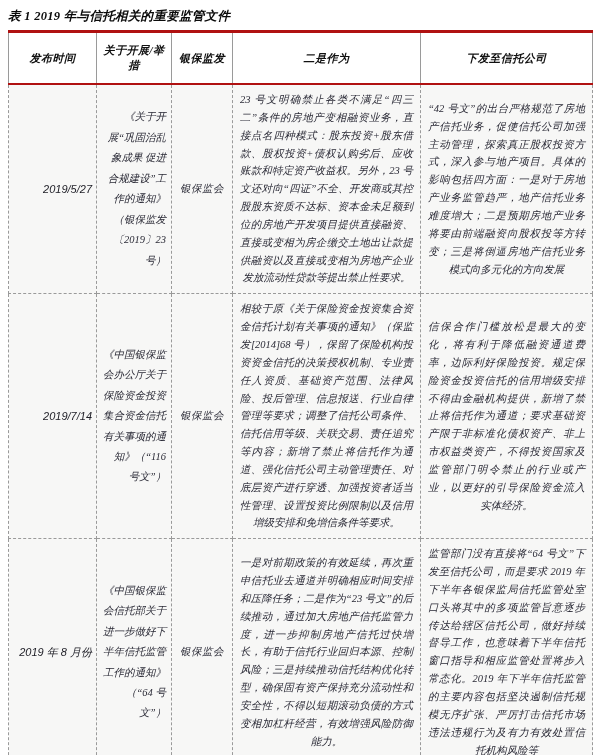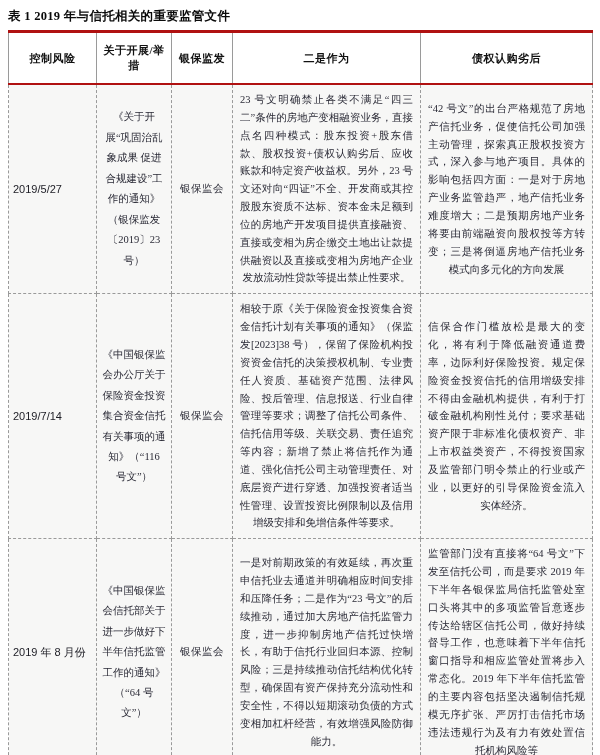--- a/index.html
+++ b/index.html
@@ -1,21 +1,21 @@
 <!DOCTYPE html>
 <html><head>
 <meta charset="utf-8">
 <style>
   html,body{margin:0;padding:0;background:#ffffff;}
   body{
     width:600px;height:755px;overflow:hidden;
     font-family:"Liberation Serif","DejaVu Serif",serif;
     color:#262630;
   }
-  .page{box-sizing:border-box;width:504px;height:755px;padding:5px 8px 0 8px;}
+  .page{box-sizing:border-box;width:504px;height:755px;padding:5px 8px 0 8px;font-style:italic;}
   .table-title{
     font-size:12.5px;font-weight:bold;color:#0a0a0a;
     margin:3px 0 5px 0;letter-spacing:.3px;
   }
   table.reg-table{
     width:584px;border-collapse:collapse;table-layout:fixed;
   }
   col.c-date{width:88px;}
   col.c-doc{width:75px;}
   col.c-dept{width:61px;}
@@ -36,26 +36,26 @@
     border-left:1px dashed #9a9a9a;
     border-right:1px dashed #9a9a9a;
     border-bottom:1px dashed #9a9a9a;
     vertical-align:middle;
     font-size:10.5px;
     color:#2a2a36;
   }
   tbody tr:last-child td{border-bottom:3px solid #b01111;}
 
   td.cell-date{
-    text-align:left;
+    text-align:right;
     font-family:"Liberation Sans","DejaVu Sans",sans-serif;
     font-size:11px;line-height:1.7;padding:2px 4px;color:#1c1c24;
   }
   td.cell-doc{
-    text-align:center;line-height:1.95;padding:4px 5px;
+    text-align:right;line-height:1.95;padding:4px 5px;
   }
   td.cell-dept{
     text-align:center;letter-spacing:.5px;margin-top:34px;
   }
   td.cell-text{
     text-align:justify;text-align-last:center;
     line-height:1.7;padding:6px 7px;
   }
 </style>
 </head>
@@ -68,41 +68,41 @@
   <table class="reg-table">
     <colgroup>
       <col class="c-date">
         <col class="c-doc">
         <col class="c-dept">
         <col class="c-content">
         <col class="c-impact">
     </colgroup>
     <thead>
       <tr>
-        <th>控制风险</th>
+        <th>发布时间</th>
         <th>关于开展/举措</th>
         <th>银保监发</th>
         <th>二是作为</th>
-        <th>债权认购劣后</th>
+        <th>下发至信托公司</th>
       </tr>
     </thead>
     <tbody>
       <tr>
         <td class="cell-date">2019/5/27</td>
         <td class="cell-doc">《关于开展“巩固治乱象成果 促进合规建设”工作的通知》（银保监发〔2019〕23号）</td>
         <td class="cell-dept">银保监会</td>
         <td class="cell-text">23 号文明确禁止各类不满足“四三二”条件的房地产变相融资业务，直接点名四种模式：股东投资+股东借款、股权投资+债权认购劣后、应收账款和特定资产收益权。另外，23 号文还对向“四证”不全、开发商或其控股股东资质不达标、资本金未足额到位的房地产开发项目提供直接融资、直接或变相为房企缴交土地出让款提供融资以及直接或变相为房地产企业发放流动性贷款等提出禁止性要求。</td>
         <td class="cell-text">“42 号文”的出台严格规范了房地产信托业务，促使信托公司加强主动管理，探索真正股权投资方式，深入参与地产项目。具体的影响包括四方面：一是对于房地产业务监管趋严，地产信托业务难度增大；二是预期房地产业务将要由前端融资向股权投等方转变；三是将倒逼房地产信托业务模式向多元化的方向发展</td>
       </tr>
       <tr>
         <td class="cell-date">2019/7/14</td>
         <td class="cell-doc">《中国银保监会办公厅关于保险资金投资集合资金信托有关事项的通知》（“116 号文”）</td>
         <td class="cell-dept">银保监会</td>
-        <td class="cell-text">相较于原《关于保险资金投资集合资金信托计划有关事项的通知》（保监发[2023]38 号），保留了保险机构投资资金信托的决策授权机制、专业责任人资质、基础资产范围、法律风险、投后管理、信息报送、行业自律管理等要求；调整了信托公司条件、信托信用等级、关联交易、责任追究等内容；新增了禁止将信托作为通道、强化信托公司主动管理责任、对底层资产进行穿透、加强投资者适当性管理、设置投资比例限制以及信用增级安排和免增信条件等要求。</td>
-        <td class="cell-text">信保合作门槛放松是最大的变化，将有利于降低融资通道费率，边际利好保险投资。规定保险资金投资信托的信用增级安排不得由金融机构提供，有利于打破金融机构刚性兑付；要求基础资产限于非标准化债权资产、非上市权益类资产，不得投资国家及监管部门明令禁止的行业或产业，以更好的引导保险资金流入实体经济。</td>
+        <td class="cell-text">相较于原《关于保险资金投资集合资金信托计划有关事项的通知》（保监发[2014]68 号），保留了保险机构投资资金信托的决策授权机制、专业责任人资质、基础资产范围、法律风险、投后管理、信息报送、行业自律管理等要求；调整了信托公司条件、信托信用等级、关联交易、责任追究等内容；新增了禁止将信托作为通道、强化信托公司主动管理责任、对底层资产进行穿透、加强投资者适当性管理、设置投资比例限制以及信用增级安排和免增信条件等要求。</td>
+        <td class="cell-text">信保合作门槛放松是最大的变化，将有利于降低融资通道费率，边际利好保险投资。规定保险资金投资信托的信用增级安排不得由金融机构提供，新增了禁止将信托作为通道；要求基础资产限于非标准化债权资产、非上市权益类资产，不得投资国家及监管部门明令禁止的行业或产业，以更好的引导保险资金流入实体经济。</td>
       </tr>
       <tr>
         <td class="cell-date">2019 年 8 月份</td>
         <td class="cell-doc">《中国银保监会信托部关于进一步做好下半年信托监管工作的通知》（“64 号文”）</td>
         <td class="cell-dept">银保监会</td>
         <td class="cell-text">一是对前期政策的有效延续，再次重申信托业去通道并明确相应时间安排和压降任务；二是作为“23 号文”的后续推动，通过加大房地产信托监管力度，进一步抑制房地产信托过快增长，有助于信托行业回归本源、控制风险；三是持续推动信托结构优化转型，确保固有资产保持充分流动性和安全性，不得以短期滚动负债的方式变相加杠杆经营，有效增强风险防御能力。</td>
         <td class="cell-text">监管部门没有直接将“64 号文”下发至信托公司，而是要求 2019 年下半年各银保监局信托监管处室口头将其中的多项监管旨意逐步传达给辖区信托公司，做好持续督导工作，也意味着下半年信托窗口指导和相应监管处置将步入常态化。2019 年下半年信托监管的主要内容包括坚决遏制信托规模无序扩张、严厉打击信托市场违法违规行为及有力有效处置信托机构风险等</td>
       </tr>
     </tbody>
   </table>

